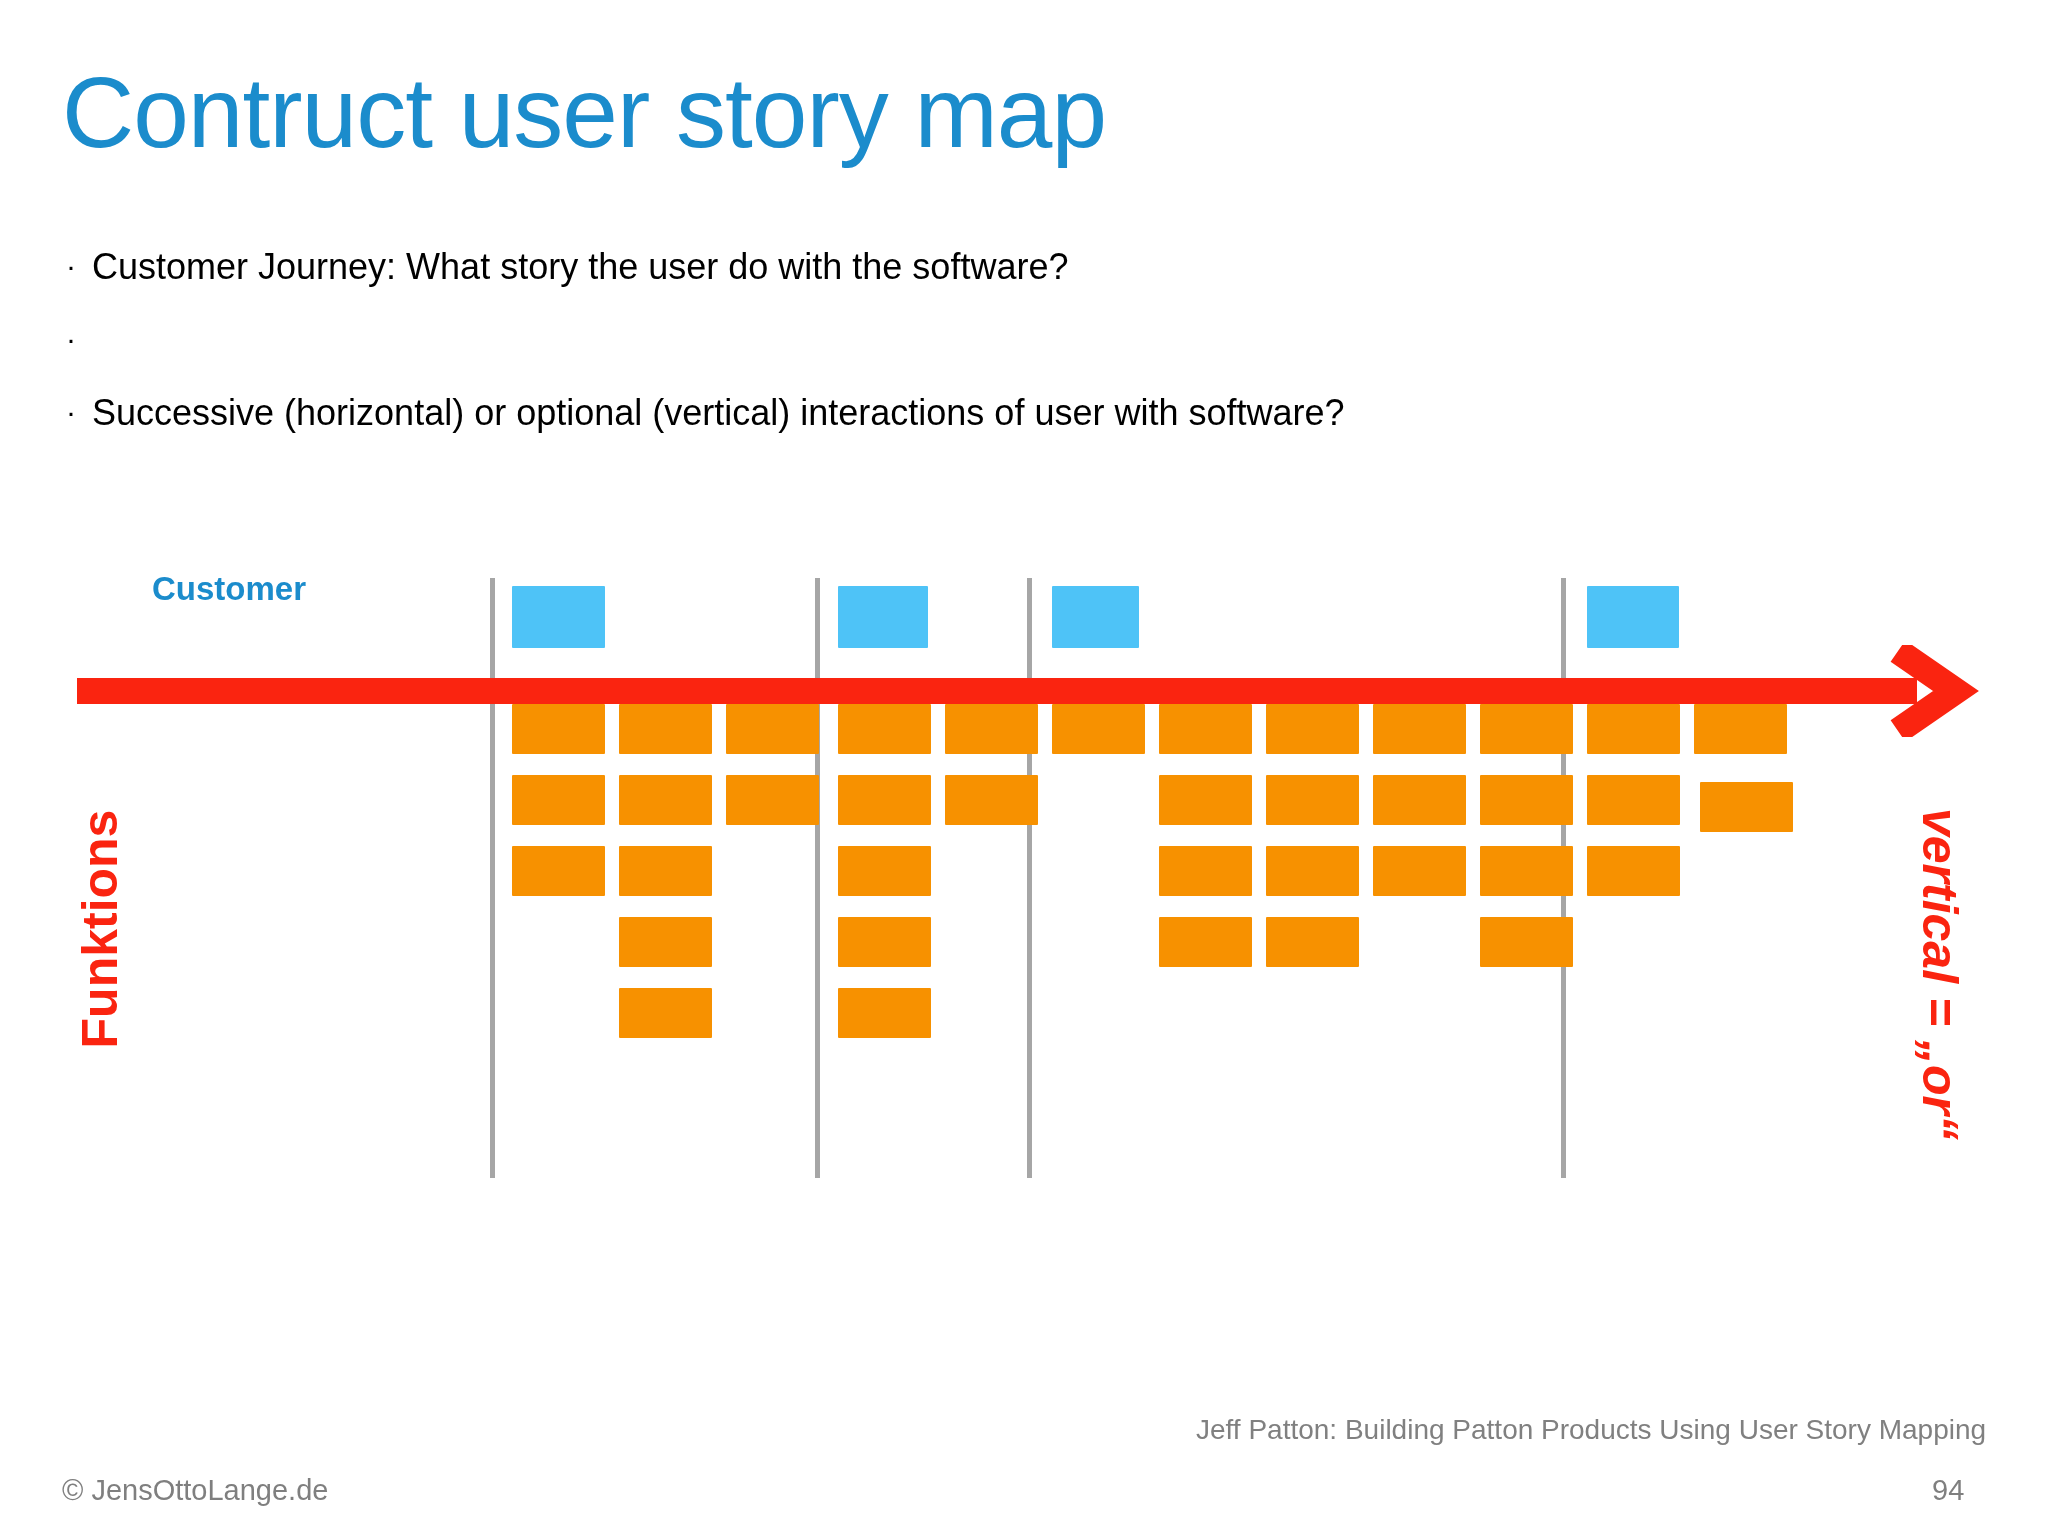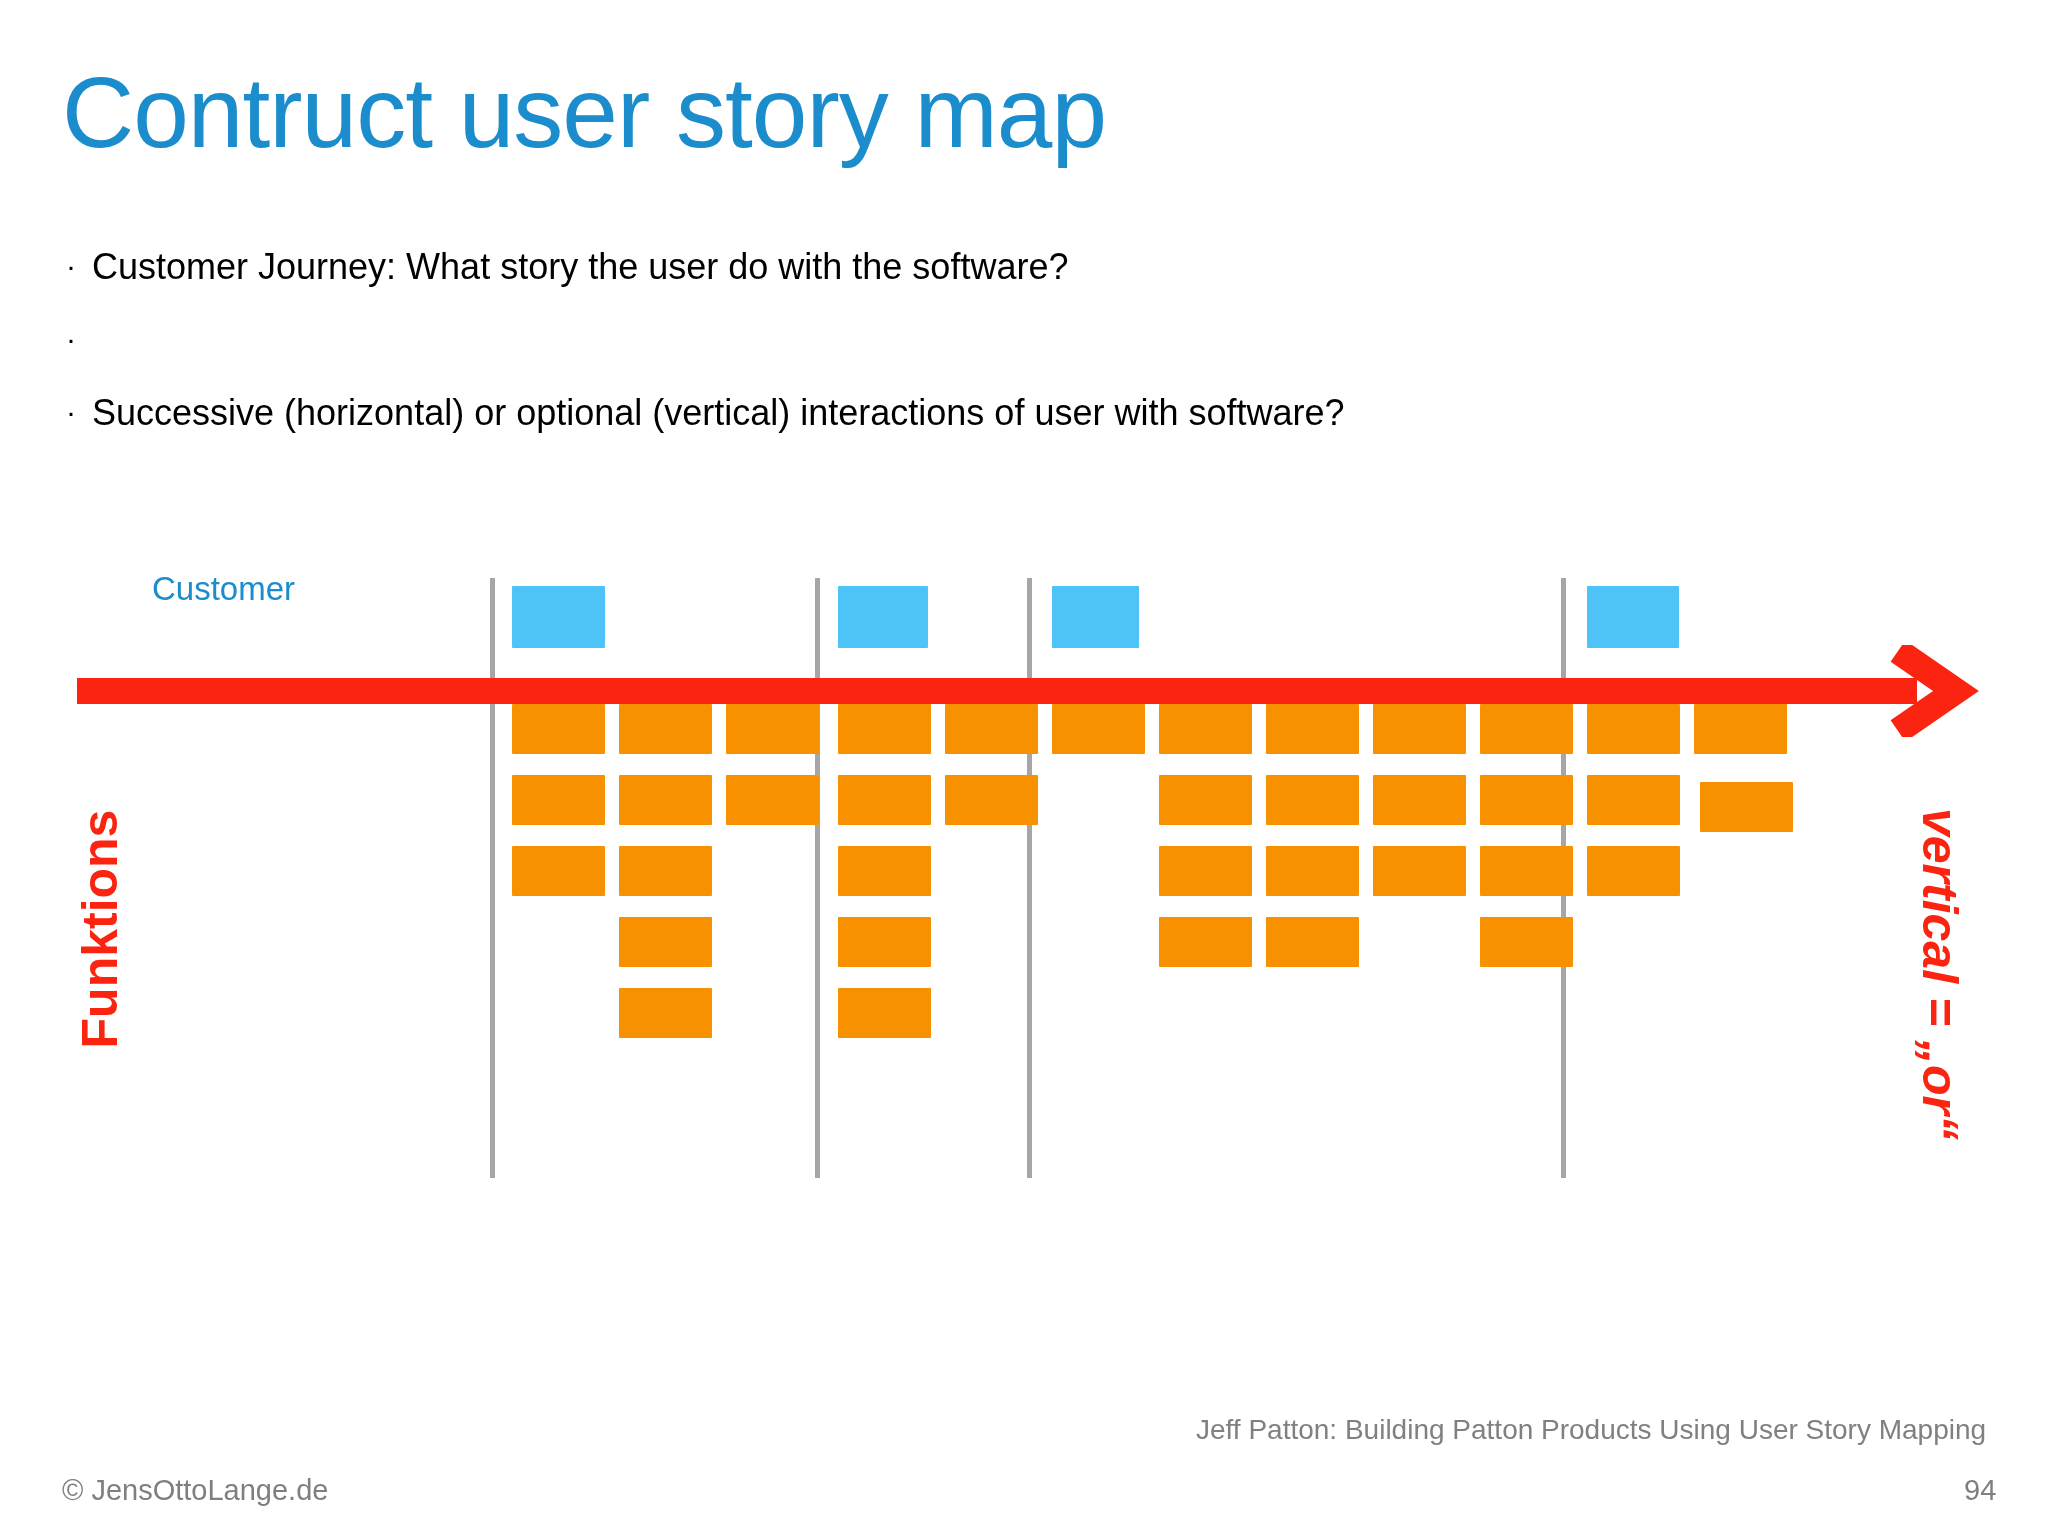--- a/index.html
+++ b/index.html
@@ -80,21 +80,21 @@
     position:absolute;
     border-radius:1px;
   }
   .card-activity{ background:#4ec3f7; }
   .card-task{ background:#f79100; }
 
   #customer-journey-label{
     position:absolute;
     left:152px; top:565px;
     font-size:33px;
-    font-weight:normal;
+    font-weight:bold;
     color:#1b8ccc;
     line-height:48px;
     width:300px;
   }
   #funktions-label{
     position:absolute;
     left:-80px; top:900px;
     width:360px;
     text-align:center;
     font-size:50px;
@@ -130,21 +130,20 @@
     left:62px; top:1474px;
     font-size:29px;
     color:#7f7f7f;
     white-space:nowrap;
   }
   #page-number{
     position:absolute;
     left:1932px; top:1474px;
     font-size:29px;
     color:#7f7f7f;
-    margin-left:32px;
   }
 </style>
 </head>
 <body>
 
 <div id="slide-title">Contruct user story map</div>
 
 <div id="bullet-list">
   <div class="bullet-row">
     <span class="bullet-dot">·</span>

